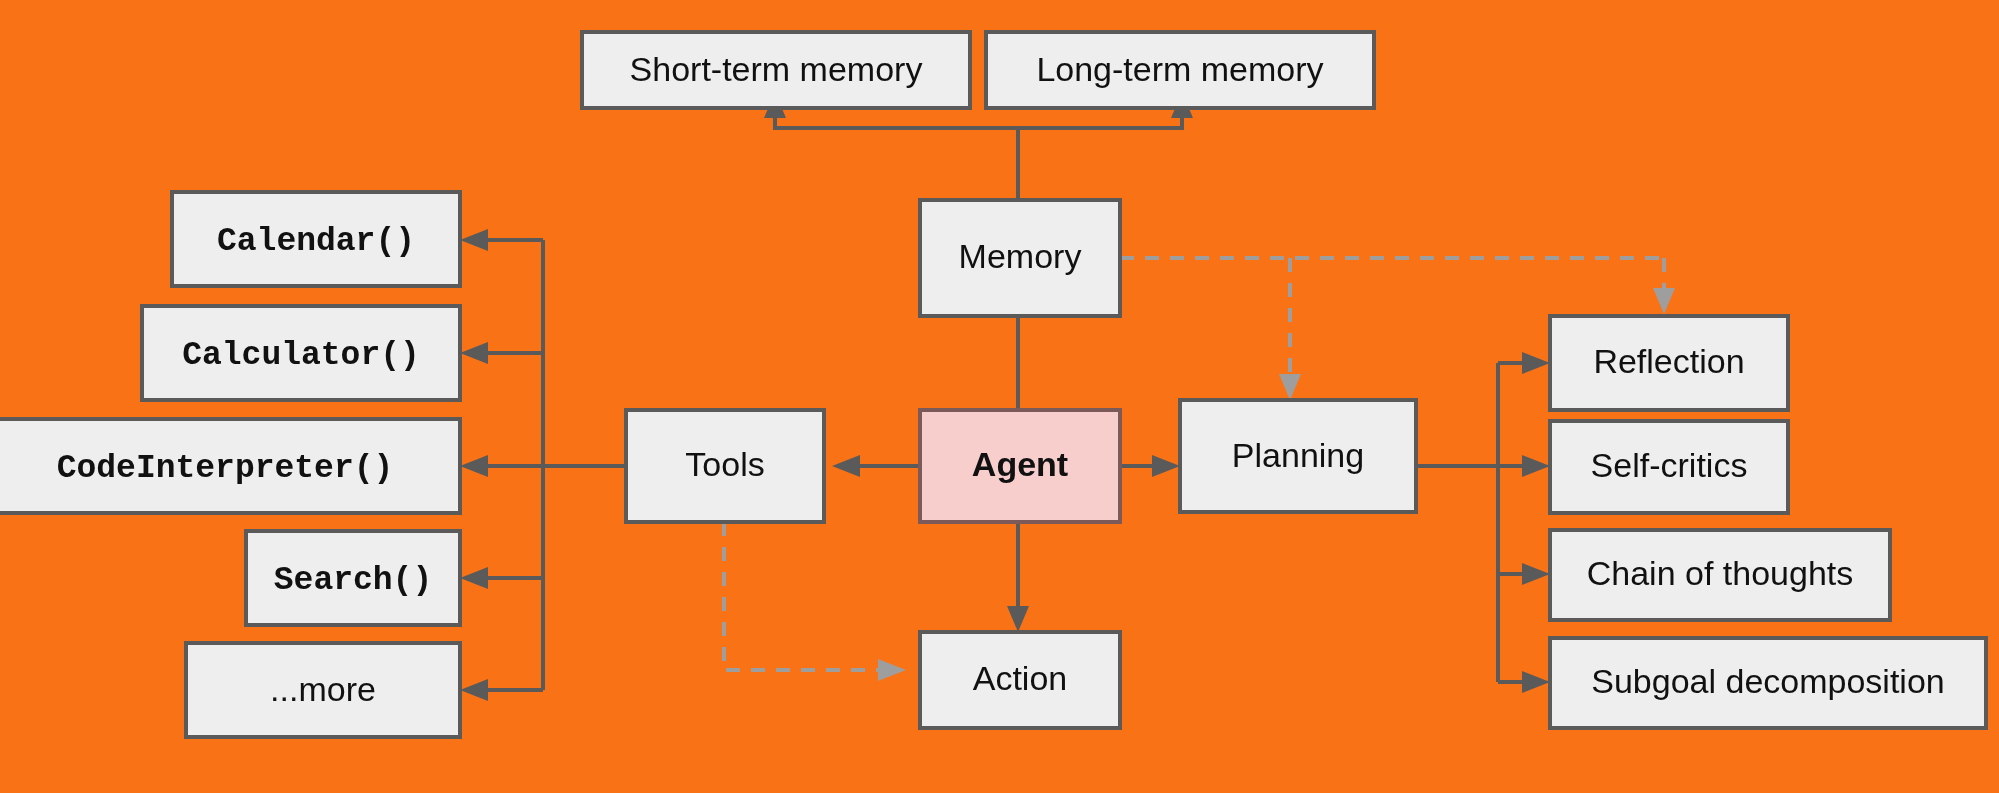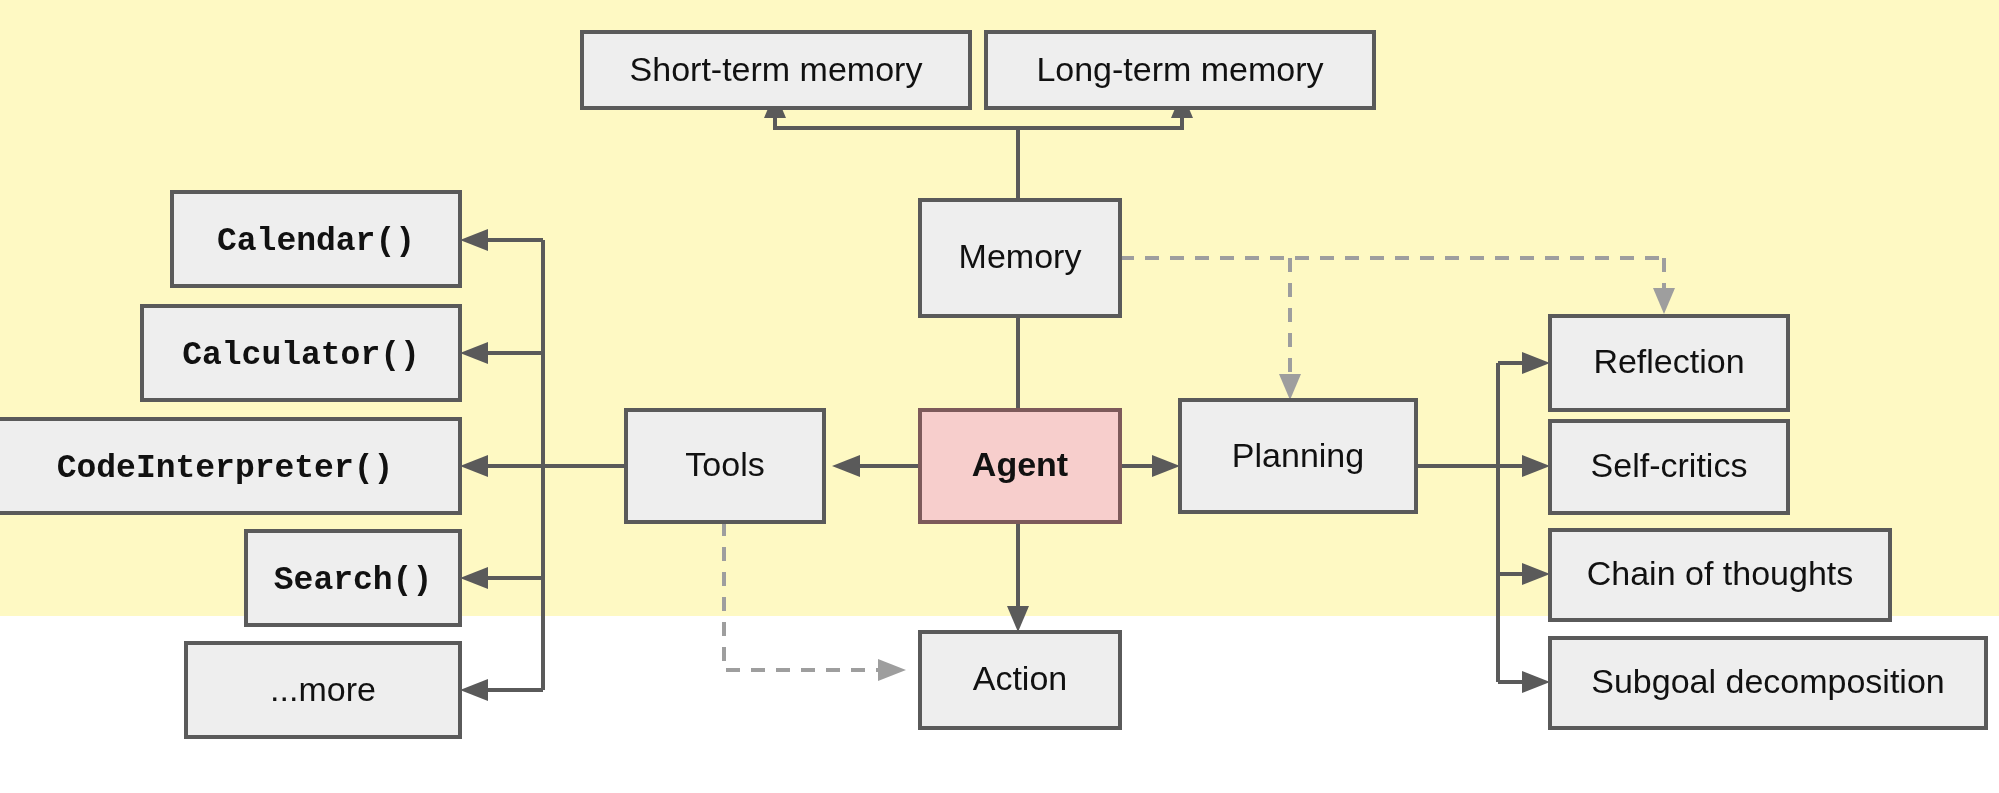--- a/index.html
+++ b/index.html
@@ -9,22 +9,22 @@
   }
   body {
     width: 1999px;
     height: 793px;
     font-family: "Liberation Sans", sans-serif;
     overflow: hidden;
   }
   #diagram-root {
     position: relative;
     width: 1999px;
-    height: 616px;
-    background: #fef9c3;
+    height: 793px;
+    background: #f97316;
   }
   svg.canvas {
     position: absolute;
     top: 0;
     left: 0;
     width: 1999px;
     height: 793px;
   }
   .node-box {
     fill: #eeeeee;

